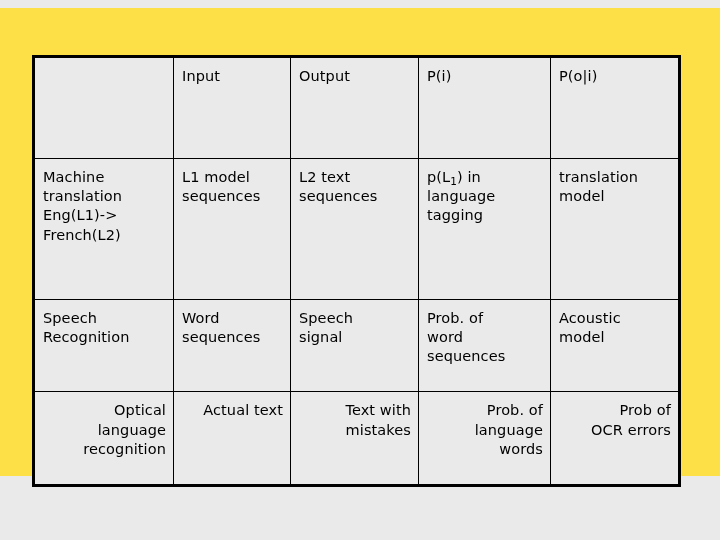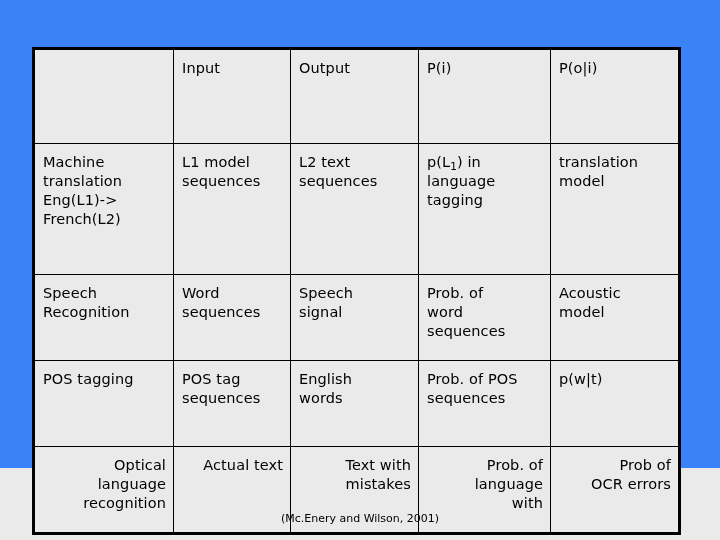--- a/index.html
+++ b/index.html
@@ -10,24 +10,24 @@
     width: 720px;
     height: 540px;
     background: #eaeaea;
     font-family: "DejaVu Sans", sans-serif;
     overflow: hidden;
     position: relative;
   }
 
   #slide {
     position: absolute;
-    left: 0; top: 0;
+    left: 0; top: 8px;
     width: 720px;
     height: 468px;
-    background: #3b82f6;
+    background: #fde047;
   }
 
   #table-wrap {
     position: absolute;
     left: 32px;
     top: 47px;
     width: 646px;
     height: 432px;
   }
 
@@ -155,63 +155,42 @@
             <span class="cell-line">Prob. of</span>
             <span class="cell-line">word</span>
             <span class="cell-line">sequences</span>
           </td>
           <td>
             <span class="cell-line">Acoustic</span>
             <span class="cell-line">model</span>
           </td>
         </tr>
 
-        <tr class="r-pos">
-          <td class="rowhead">
-            <span class="cell-line">POS tagging</span>
-          </td>
-          <td>
-            <span class="cell-line">POS tag</span>
-            <span class="cell-line">sequences</span>
-          </td>
-          <td>
-            <span class="cell-line">English</span>
-            <span class="cell-line">words</span>
-          </td>
-          <td>
-            <span class="cell-line">Prob. of POS</span>
-            <span class="cell-line">sequences</span>
-          </td>
-          <td>
-            <span class="cell-line">p(w|t)</span>
-          </td>
-        </tr>
 
         <tr class="r-ocr">
           <td class="rowhead">
             <span class="cell-line">Optical</span>
             <span class="cell-line">language</span>
             <span class="cell-line">recognition</span>
           </td>
           <td>
             <span class="cell-line">Actual text</span>
           </td>
           <td>
             <span class="cell-line">Text with</span>
             <span class="cell-line">mistakes</span>
           </td>
           <td>
             <span class="cell-line">Prob. of</span>
             <span class="cell-line">language</span>
-            <span class="cell-line">with</span>
+            <span class="cell-line">words</span>
           </td>
           <td>
             <span class="cell-line">Prob of</span>
             <span class="cell-line">OCR errors</span>
           </td>
         </tr>
       </tbody>
     </table>
   </div>
 
-  <div id="citation">(Mc.Enery and Wilson, 2001)</div>
 
 </div>
 
 </body></html>

